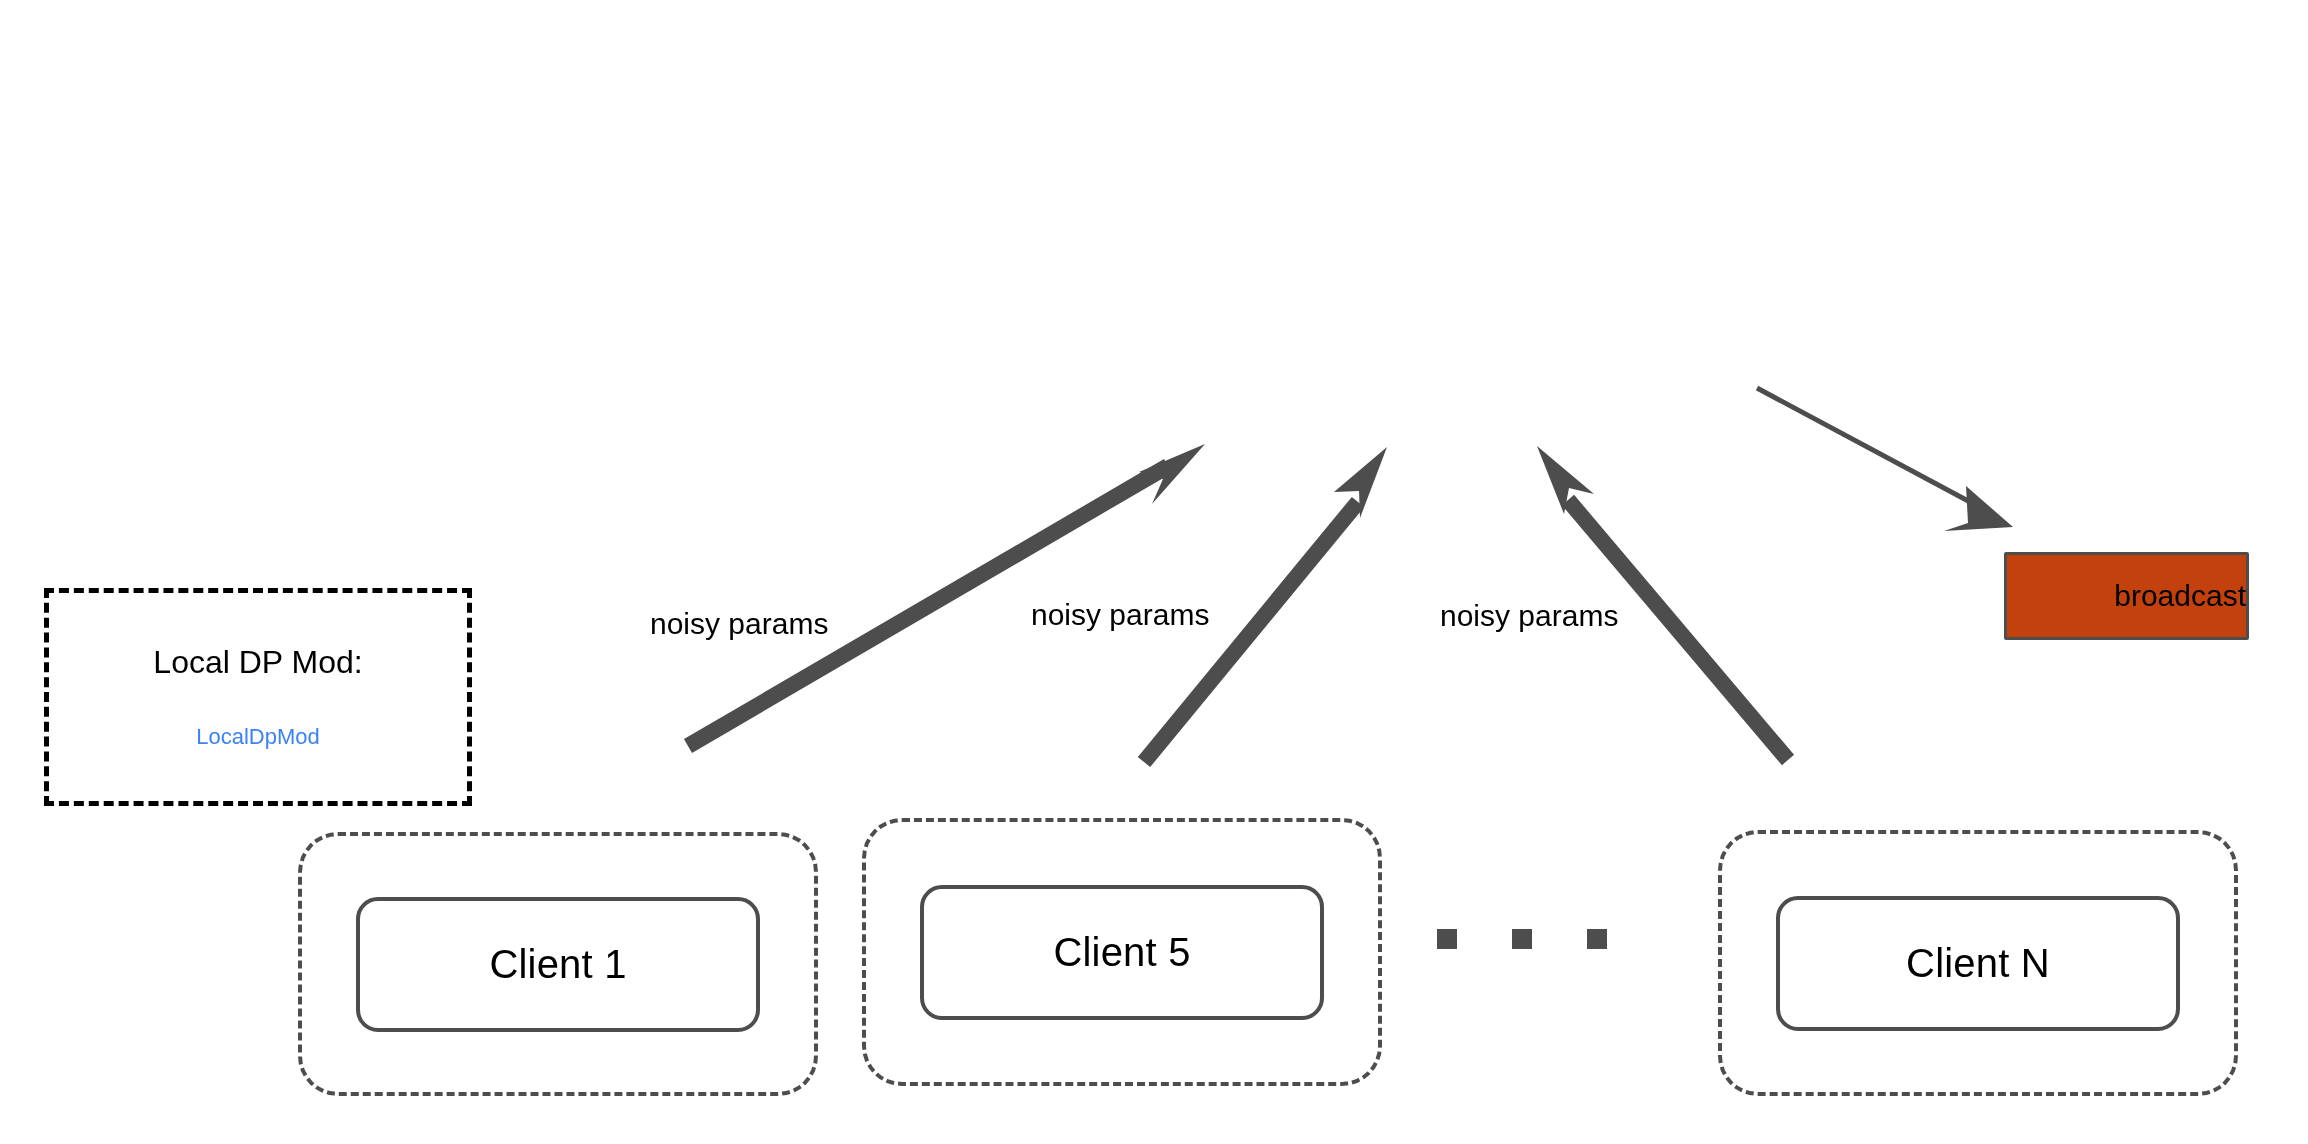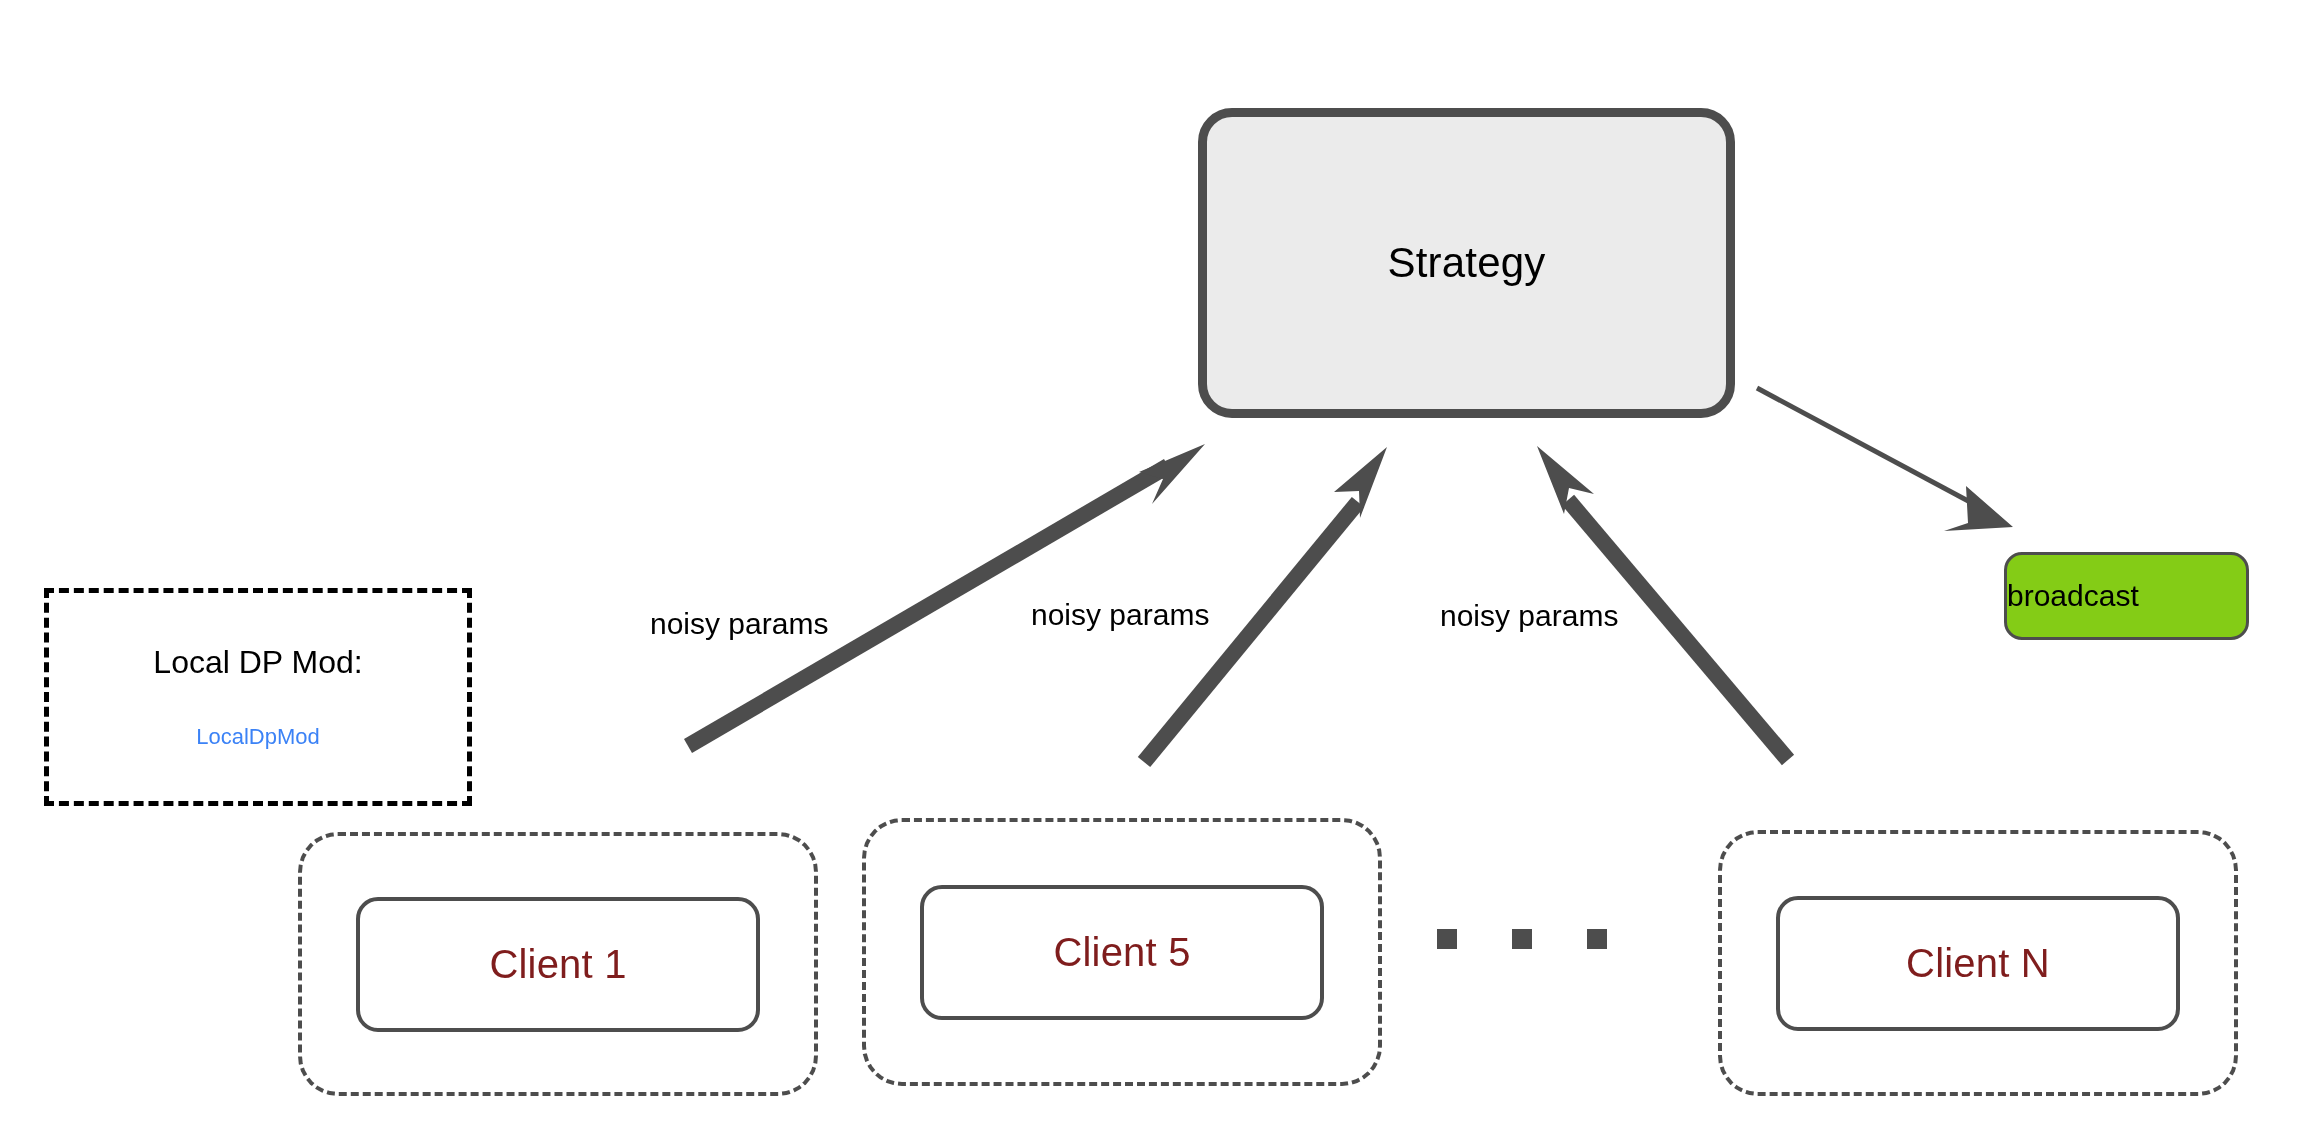--- a/index.html
+++ b/index.html
@@ -51,26 +51,26 @@
   }
 
   
   .broadcast-node {
     position: absolute;
     left: 2004px;
     top: 552px;
     width: 245px;
     height: 88px;
     box-sizing: border-box;
-    background: #84cc16;
+    background: #c2410c;
     border: 3px solid #4d4d4d;
-    border-radius: 18px;
-    display: flex;
-    align-items: center;
-    justify-content: flex-start;
+    border-radius: 2px;
+    display: flex;
+    align-items: center;
+    justify-content: flex-end;
   }
   .broadcast-label {
     font-size: 30px;
     color: #000000;
     line-height: 1;
   }
 
   
   .localdp-box {
     position: absolute;
@@ -118,21 +118,21 @@
     height: 135px;
     background: #ffffff;
     border: 4px solid #4d4d4d;
     border-radius: 22px;
     display: flex;
     align-items: center;
     justify-content: center;
   }
   .client-label {
     font-size: 40px;
-    color: #7f1d1d;
+    color: #000000;
     line-height: 1;
     letter-spacing: 0.2px;
   }
 
   .group-1 { left: 298px;  top: 832px; width: 520px; height: 264px; }
   .group-2 { left: 862px;  top: 818px; width: 520px; height: 268px; }
   .group-n { left: 1718px; top: 830px; width: 520px; height: 266px; }
 
   
   .ellipsis {
@@ -184,23 +184,20 @@
       <line x1="1788" y1="760" x2="1568" y2="500" stroke="#4d4d4d" stroke-width="16" stroke-linecap="butt"></line>
       <path d="M 1537 446 L 1564 514 L 1569 488 L 1594 494 Z" fill="#4d4d4d"></path>
     </g>
 
     <g>
       <line x1="1757" y1="388" x2="1985" y2="510" stroke="#4d4d4d" stroke-width="5" stroke-linecap="butt"></line>
       <path d="M 2013 527 L 1966 486 L 1968 523 L 1944 531 Z" fill="#4d4d4d"></path>
     </g>
   </svg>
 
-  <div class="strategy-node">
-    <span class="strategy-label">Strategy</span>
-  </div>
 
   <div class="broadcast-node">
     <span class="broadcast-label">broadcast</span>
   </div>
 
   <div class="localdp-box">
     <span class="localdp-title">Local DP Mod:</span>
     <span class="localdp-value">LocalDpMod</span>
   </div>
 

